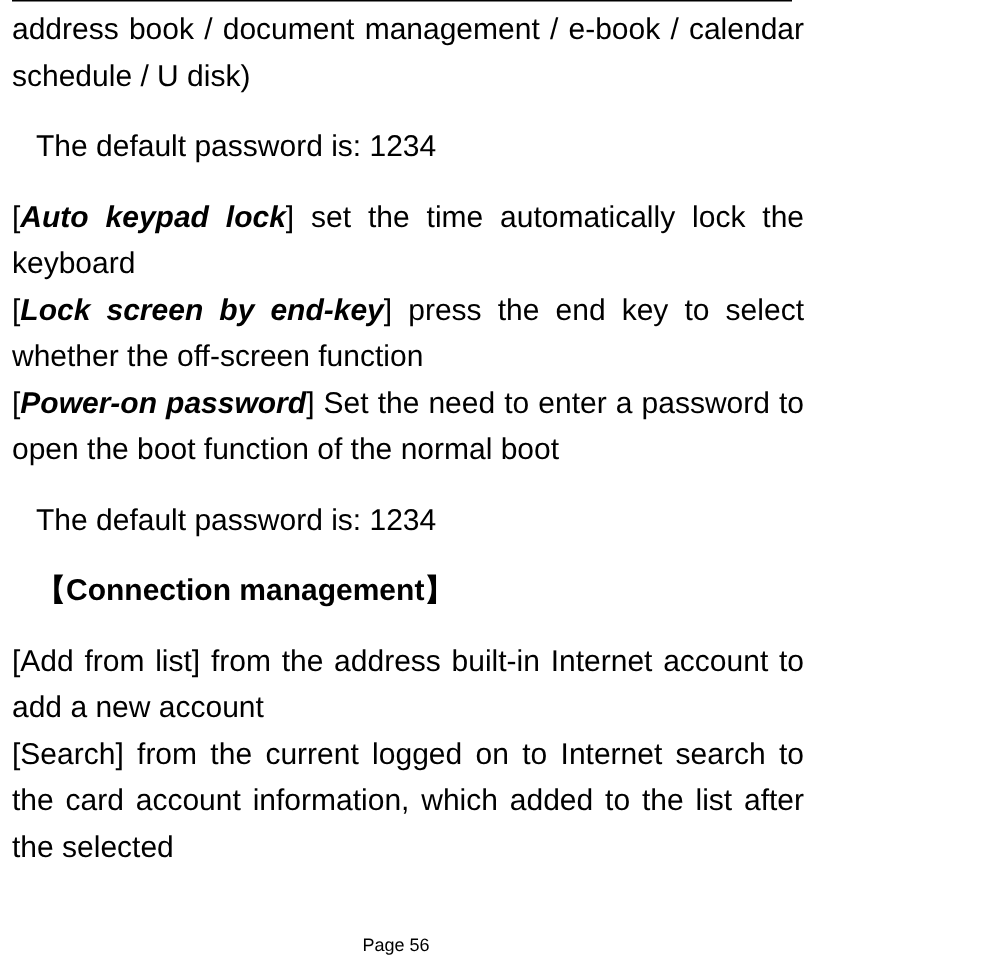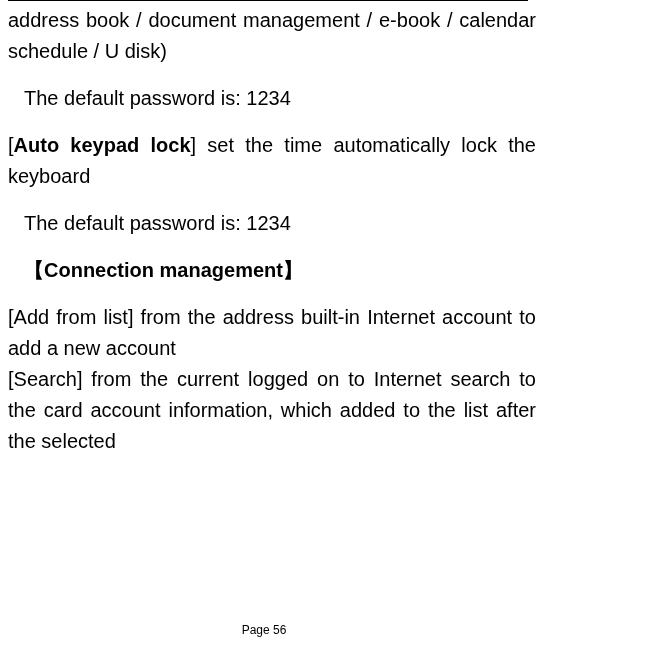--- a/index.html
+++ b/index.html
@@ -35,20 +35,21 @@
   }
   .para-left {
     margin: 16px;
     text-align: left;
   }
   .bold {
     font-weight: bold;
   }
   .bracket-bold {
     font-weight: bold;
+    font-style: italic;
   }
   .page-num {
     position: absolute;
     bottom: 12px;
     left: 0;
     width: 528px;
     text-align: center;
     font-size: 12px;
     color: #000;
   }
@@ -60,21 +61,23 @@
   <div class="rule"></div>
 
   <div class="content">
 
     <p class="para">address book / document management / e-book / calendar schedule / U disk)</p>
 
     <p class="para-left">The default password is: 1234</p>
 
     <p class="para">[<span class="bracket-bold">Auto keypad lock</span><span>] set the time automatically lock the keyboard</span></p>
 
+    <p class="para">[<span class="bracket-bold">Lock screen by end-key</span><span>] press the end key to select whether the off-screen function</span></p>
 
+    <p class="para">[<span class="bracket-bold">Power-on password</span><span>] Set the need to enter a password to open the boot function of the normal boot</span></p>
 
     <p class="para-left">The default password is: 1234</p>
 
     <p class="para-left bold">【Connection management】</p>
 
 
     <p class="para">[Add from list] from the address built-in Internet account to add a new account</p>
 
     <p class="para">[Search] from the current logged on to Internet search to the card account information, which added to the list after the selected</p>
 

